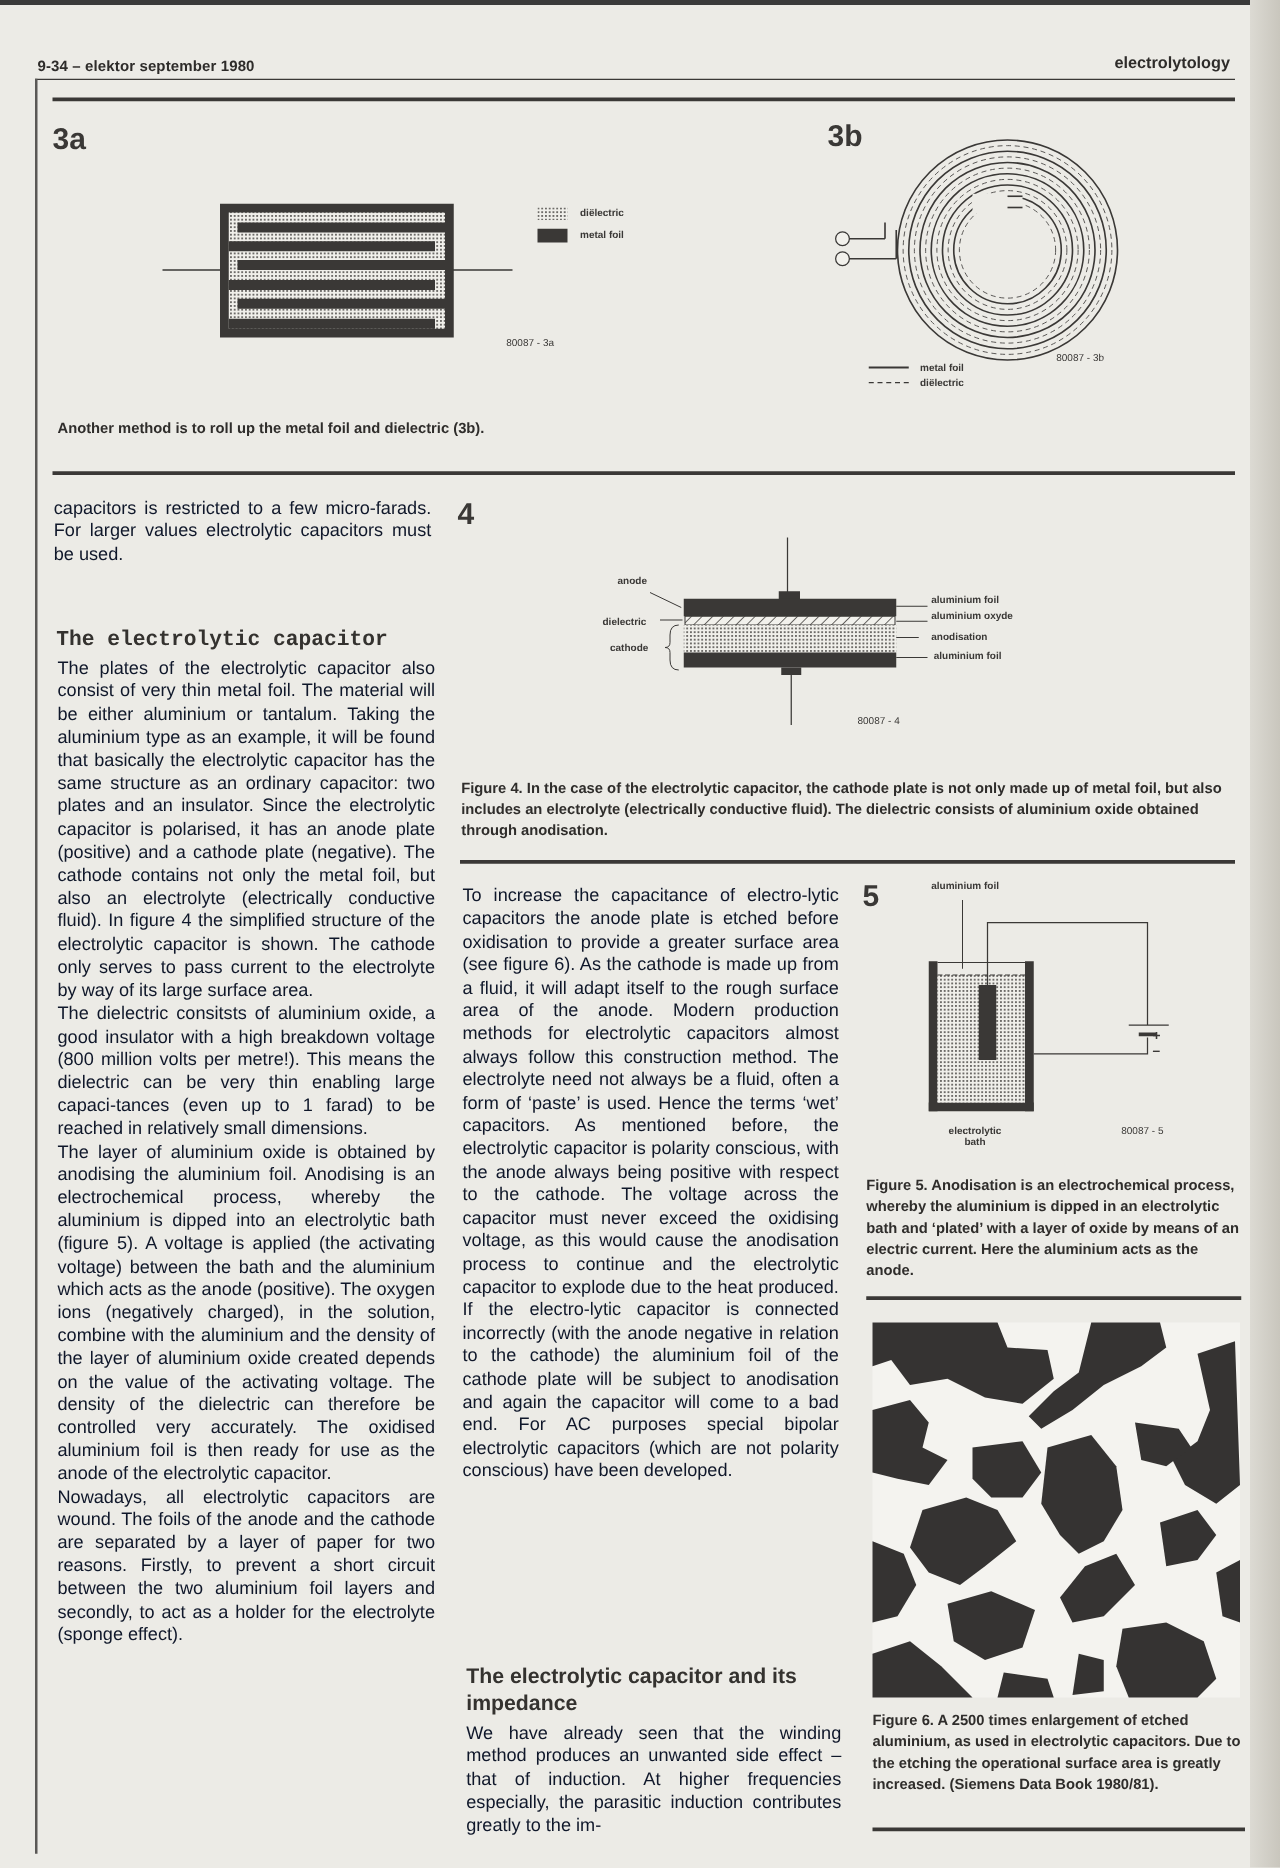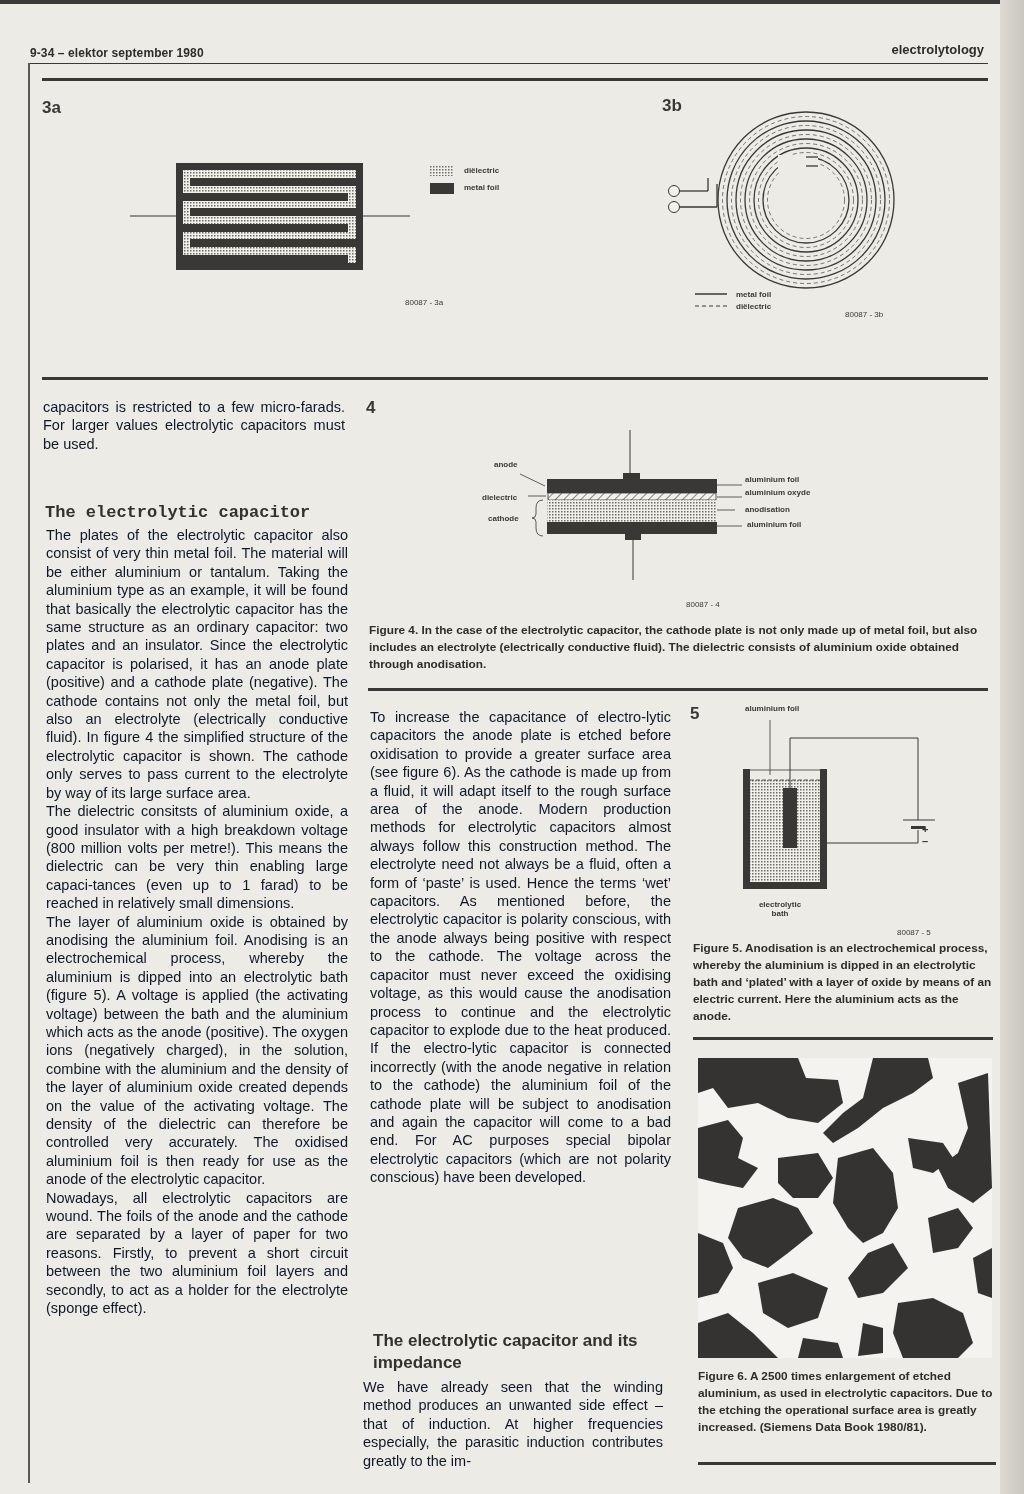--- a/index.html
+++ b/index.html
@@ -9,27 +9,27 @@
     font-family: "Liberation Sans", sans-serif;
     color: #2e2c2a;
   }
   .abs { position: absolute; }
   .topbar { left: 0; top: 0; width: 1024px; height: 4px; background: #3a3a3a; }
   .rightedge { left: 1000px; top: 0; width: 24px; height: 1494px; background: linear-gradient(90deg, #dcdad3, #c9c6bd); }
   .hdr-left { left: 30px; top: 46px; font-size: 12px; font-weight: bold; letter-spacing: 0.1px; }
   .hdr-right { right: 40px; top: 42px; font-size: 13px; font-weight: bold; text-align: center; }
   .rule { background: #3a3836; }
   .vrule { background: #5a5856; width: 2px; }
-  .fignum { font-size: 17px; font-weight: bold; color: #3a3836; }
+  .fignum { font-size: 24px; font-weight: bold; color: #3a3836; }
   .caption { font-size: 11.8px; font-weight: bold; line-height: 17px; color: #2f2d2b; }
   .body-col { font-size: 14.5px; line-height: 18.4px; text-align: justify; color: #0f172a; }
   .body-col p { margin: 0; }
   .heading { font-size: 17px; font-weight: bold; color: #34322f; line-height: 22px; }
   .label { font-size: 8px; font-weight: bold; color: #3a3836; }
-  .code { font-size: 8px; color: #3a3836; margin-top: 28px; }
+  .code { font-size: 8px; color: #3a3836; }
   svg { position: absolute; overflow: visible; }
 </style>
 </head>
 <body>
 
 <div class="abs topbar"></div>
 <div class="abs rightedge"></div>
 
 <div class="abs hdr-left">9-34 – elektor september 1980</div>
 <div class="abs hdr-right">electrolytology</div>
@@ -95,20 +95,21 @@
 </svg>
 <div class="abs code" style="left:845px;top:282px;">80087 - 3b</div>
 <svg style="left:695px;top:290px;" width="35" height="20">
   <line x1="0" y1="4" x2="32" y2="4" stroke="#3a3836" stroke-width="1.5"></line>
   <line x1="0" y1="16" x2="32" y2="16" stroke="#3a3836" stroke-width="1" stroke-dasharray="4 3"></line>
 </svg>
 <div class="abs label" style="left:736px;top:290px;">metal foil</div>
 <div class="abs label" style="left:736px;top:302px;">diëlectric</div>
 
 <div class="abs caption" style="left:46px;top:334px;width:940px;">
+  <div>Another method is to roll up the metal foil and dielectric (3b).</div>
 </div>
 <div class="abs rule" style="left:42px;top:377px;width:946px;height:3px;"></div>
 
 <div class="abs body-col" style="left:43px;top:398px;width:302px;">
   <p>capacitors is restricted to a few micro-farads. For larger values electrolytic capacitors must be used.</p>
 </div>
 <div class="abs heading" style="left:45px;top:502px;width:310px;font-family:Liberation Mono, monospace;">The electrolytic capacitor</div>
 <div class="abs body-col" style="left:46px;top:526px;width:302px;">
   <p>The plates of the electrolytic capacitor also consist of very thin metal foil. The material will be either aluminium or tantalum. Taking the aluminium type as an example, it will be found that basically the electrolytic capacitor has the same structure as an ordinary capacitor: two plates and an insulator. Since the electrolytic capacitor is polarised, it has an anode plate (positive) and a cathode plate (negative). The cathode contains not only the metal foil, but also an electrolyte (electrically conductive fluid). In figure 4 the simplified structure of the electrolytic capacitor is shown. The cathode only serves to pass current to the electrolyte by way of its large surface area.</p>
   <p>The dielectric consitsts of aluminium oxide, a good insulator with a high breakdown voltage (800 million volts per metre!). This means the dielectric can be very thin enabling large capaci-tances (even up to 1 farad) to be reached in relatively small dimensions.</p>
@@ -152,21 +153,21 @@
 <div class="abs label" style="left:745px;top:505px;">anodisation</div>
 <div class="abs label" style="left:747px;top:520px;">aluminium foil</div>
 <div class="abs code" style="left:686px;top:572px;">80087 - 4</div>
 <div class="abs caption" style="left:369px;top:622px;width:620px;">Figure 4. In the case of the electrolytic capacitor, the cathode plate is not only made up of metal foil, but also includes an electrolyte (electrically conductive fluid). The dielectric consists of aluminium oxide obtained through anodisation.</div>
 <div class="abs rule" style="left:368px;top:688px;width:620px;height:3px;"></div>
 
 <div class="abs body-col" style="left:370px;top:708px;width:301px;">
   <p>To increase the capacitance of electro-lytic capacitors the anode plate is etched before oxidisation to provide a greater surface area (see figure 6). As the cathode is made up from a fluid, it will adapt itself to the rough surface area of the anode. Modern production methods for electrolytic capacitors almost always follow this construction method. The electrolyte need not always be a fluid, often a form of ‘paste’ is used. Hence the terms ‘wet’ capacitors. As mentioned before, the electrolytic capacitor is polarity conscious, with the anode always being positive with respect to the cathode. The voltage across the capacitor must never exceed the oxidising voltage, as this would cause the anodisation process to continue and the electrolytic capacitor to explode due to the heat produced. If the electro-lytic capacitor is connected incorrectly (with the anode negative in relation to the cathode) the aluminium foil of the cathode plate will be subject to anodisation and again the capacitor will come to a bad end. For AC purposes special bipolar electrolytic capacitors (which are not polarity conscious) have been developed.</p>
 </div>
 <div class="abs heading" style="left:373px;top:1330px;width:300px;">The electrolytic capacitor and its impedance</div>
-<div class="abs body-col" style="left:363px;top:1378px;width:300px;">
+<div class="abs body-col" style="left:373px;top:1378px;width:300px;">
   <p>We have already seen that the winding method produces an unwanted side effect – that of induction. At higher frequencies especially, the parasitic induction contributes greatly to the im-</p>
 </div>
 
 <div class="abs fignum" style="left:690px;top:704px;">5</div>
 <div class="abs label" style="left:745px;top:704px;">aluminium foil</div>
 <svg style="left:740px;top:720px;" width="200" height="170">
   <defs>
     <pattern id="dots5" width="3" height="3" patternUnits="userSpaceOnUse">
       <rect width="3" height="3" fill="#f0efea"></rect>
       <rect width="1.5" height="1.5" fill="#6d6b68"></rect>

